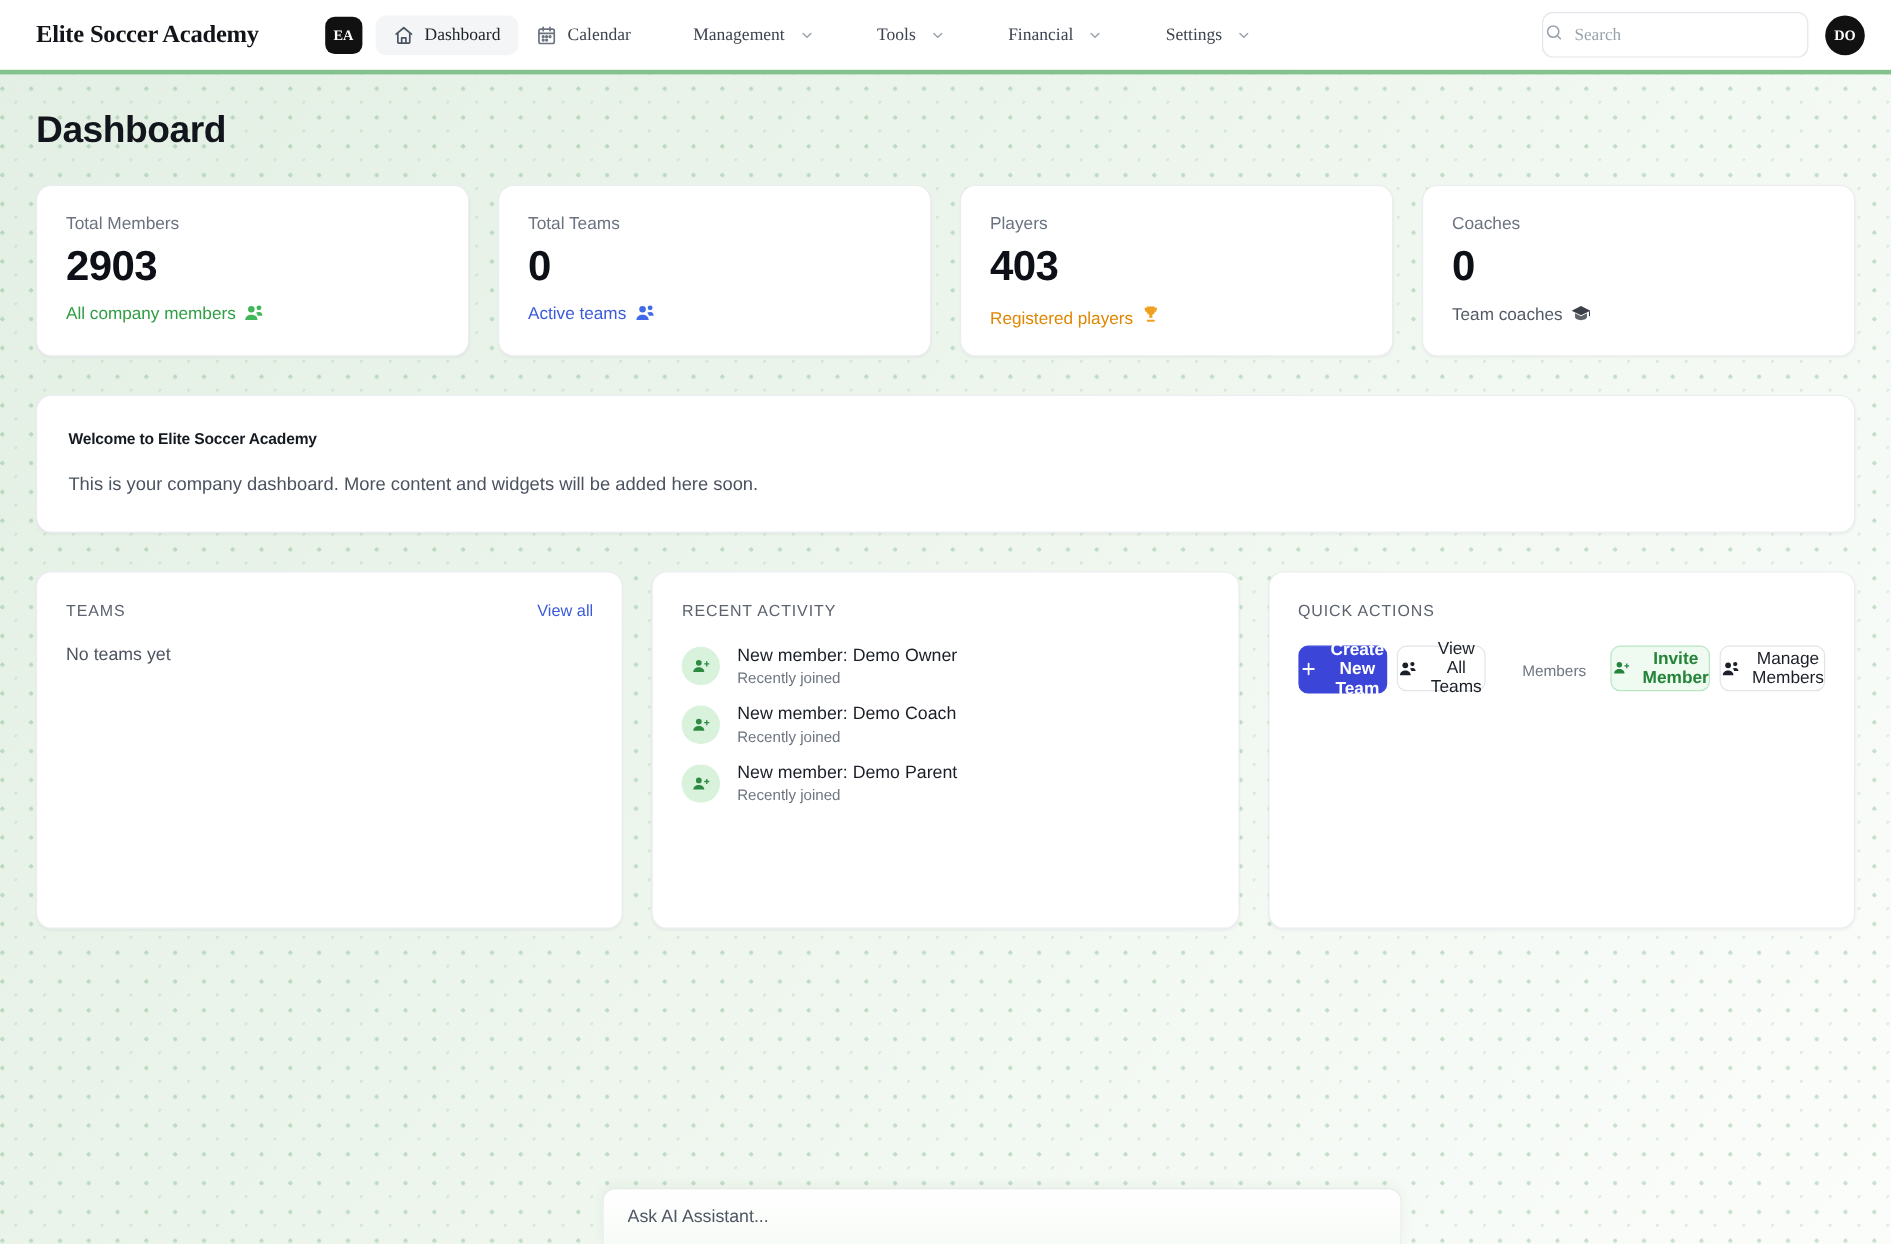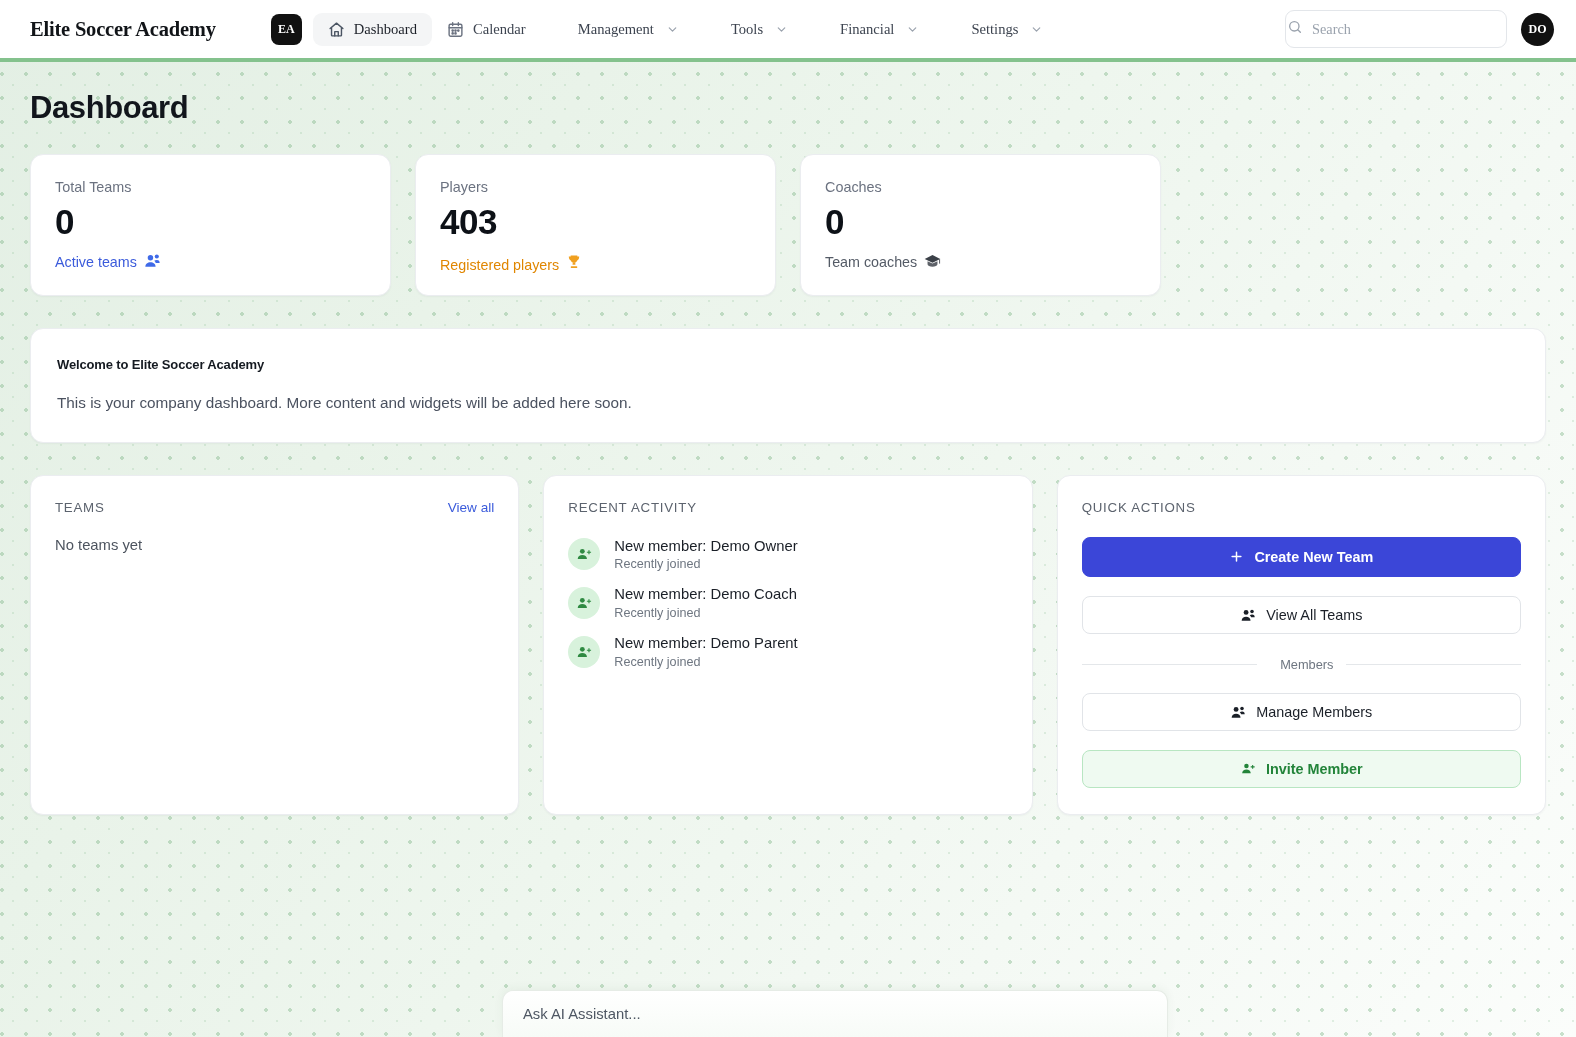--- a/index.html
+++ b/index.html
@@ -140,21 +140,21 @@
   .activity-row { display: flex; align-items: center; gap: 14px; }
   .act-avatar {
     width: 32px; height: 32px; border-radius: 50%;
     background: #d8f2dc; color: #2f8a42; flex: none;
     display: flex; align-items: center; justify-content: center;
   }
   .act-title { font-size: 14.8px; color: #1a1f27; line-height: 1.35; }
   .act-sub { font-size: 12.6px; color: #6e7681; margin-top: 1px; }
 
   
-  .qa-list { display: flex; flex-direction: column; gap: 19px; }
+  .qa-list { display: flex; flex-direction: row; gap: 8px; }
   .qa-btn {
     height: 38px; border-radius: 8px;
     display: flex; align-items: center; justify-content: center; gap: 10px;
     font-size: 14.4px; font-family: inherit; cursor: pointer;
     border: 1px solid #e1e4e8; background: #fff; color: #1b2028;
     width: 100%;
   }
   .qa-btn.primary {
     background: #3b46d8; border-color: #3b46d8; color: #fff;
     font-weight: bold; height: 40px;
@@ -280,20 +280,35 @@
   </div>
 </div>
 <div class="header-accent"></div>
 
 <div class="page">
 
   <h1 class="page-title">Dashboard</h1>
 
   <div class="stats">
 
+    <div class="stat-card">
+      <div class="stat-label">Total Members</div>
+      <div class="stat-value">2903</div>
+      <div class="stat-sub sub-green">
+        <span>All company members</span>
+        <span>
+          <svg width="17" height="15" viewBox="0 0 24 22" fill="#40b758">
+              <circle cx="9" cy="7" r="4"></circle>
+              <path d="M1.5 20c0-4.1 3.4-6.5 7.5-6.5s7.5 2.4 7.5 6.5z"></path>
+              <circle cx="18.3" cy="5.2" r="3"></circle>
+              <path d="M14.5 11.2c1-.5 2.3-.8 3.8-.8 3.1 0 4.2 1.9 4.2 4.3h-5.8c-.2-1.4-1-2.6-2.2-3.5z"></path>
+            </svg>
+        </span>
+      </div>
+    </div>
 
     <div class="stat-card">
       <div class="stat-label">Total Teams</div>
       <div class="stat-value">0</div>
       <div class="stat-sub sub-blue">
         <span>Active teams</span>
         <span>
           <svg width="17" height="15" viewBox="0 0 24 22" fill="#3f6ae8">
               <circle cx="9" cy="7" r="4"></circle>
               <path d="M1.5 20c0-4.1 3.4-6.5 7.5-6.5s7.5 2.4 7.5 6.5z"></path>
@@ -428,43 +443,43 @@
           </span>
           <span>View All Teams</span>
         </button>
 
         <div class="qa-divider">
           <span class="line"></span>
           <span class="lbl">Members</span>
           <span class="line"></span>
         </div>
 
+        <button class="qa-btn invite">
+          <span class="glyph">
+            <svg width="16" height="15" viewBox="0 0 24 24" fill="#23843a">
+                <circle cx="9.5" cy="8" r="3.6"></circle>
+                <path d="M2.6 19.5c0-3.7 3.1-5.9 6.9-5.9s6.9 2.2 6.9 5.9z"></path>
+                <path d="M18.6 6.2h1.7v2.3h2.3v1.7h-2.3v2.3h-1.7v-2.3h-2.3V8.5h2.3z"></path>
+              </svg>
+          </span>
+          <span>Invite Member</span>
+        </button>
+
         <button class="qa-btn">
           <span class="glyph">
             <svg width="16" height="14" viewBox="0 0 24 22" fill="#1b2028">
                 <circle cx="9" cy="7" r="3.8"></circle>
                 <path d="M2 20c0-4 3.2-6.2 7-6.2s7 2.2 7 6.2z"></path>
                 <circle cx="18.3" cy="5.4" r="2.8"></circle>
                 <path d="M14.8 11.2c1-.5 2.2-.8 3.6-.8 3 0 4.1 1.8 4.1 4.1h-5.6c-.2-1.3-1-2.5-2.1-3.3z"></path>
               </svg>
           </span>
           <span>Manage Members</span>
         </button>
 
-        <button class="qa-btn invite">
-          <span class="glyph">
-            <svg width="16" height="15" viewBox="0 0 24 24" fill="#23843a">
-                <circle cx="9.5" cy="8" r="3.6"></circle>
-                <path d="M2.6 19.5c0-3.7 3.1-5.9 6.9-5.9s6.9 2.2 6.9 5.9z"></path>
-                <path d="M18.6 6.2h1.7v2.3h2.3v1.7h-2.3v2.3h-1.7v-2.3h-2.3V8.5h2.3z"></path>
-              </svg>
-          </span>
-          <span>Invite Member</span>
-        </button>
-
       </div>
     </div>
 
   </div>
 </div>
 
 <div class="ai-bar">
   <input type="text" placeholder="Ask AI Assistant..." style="">
 </div>
 

